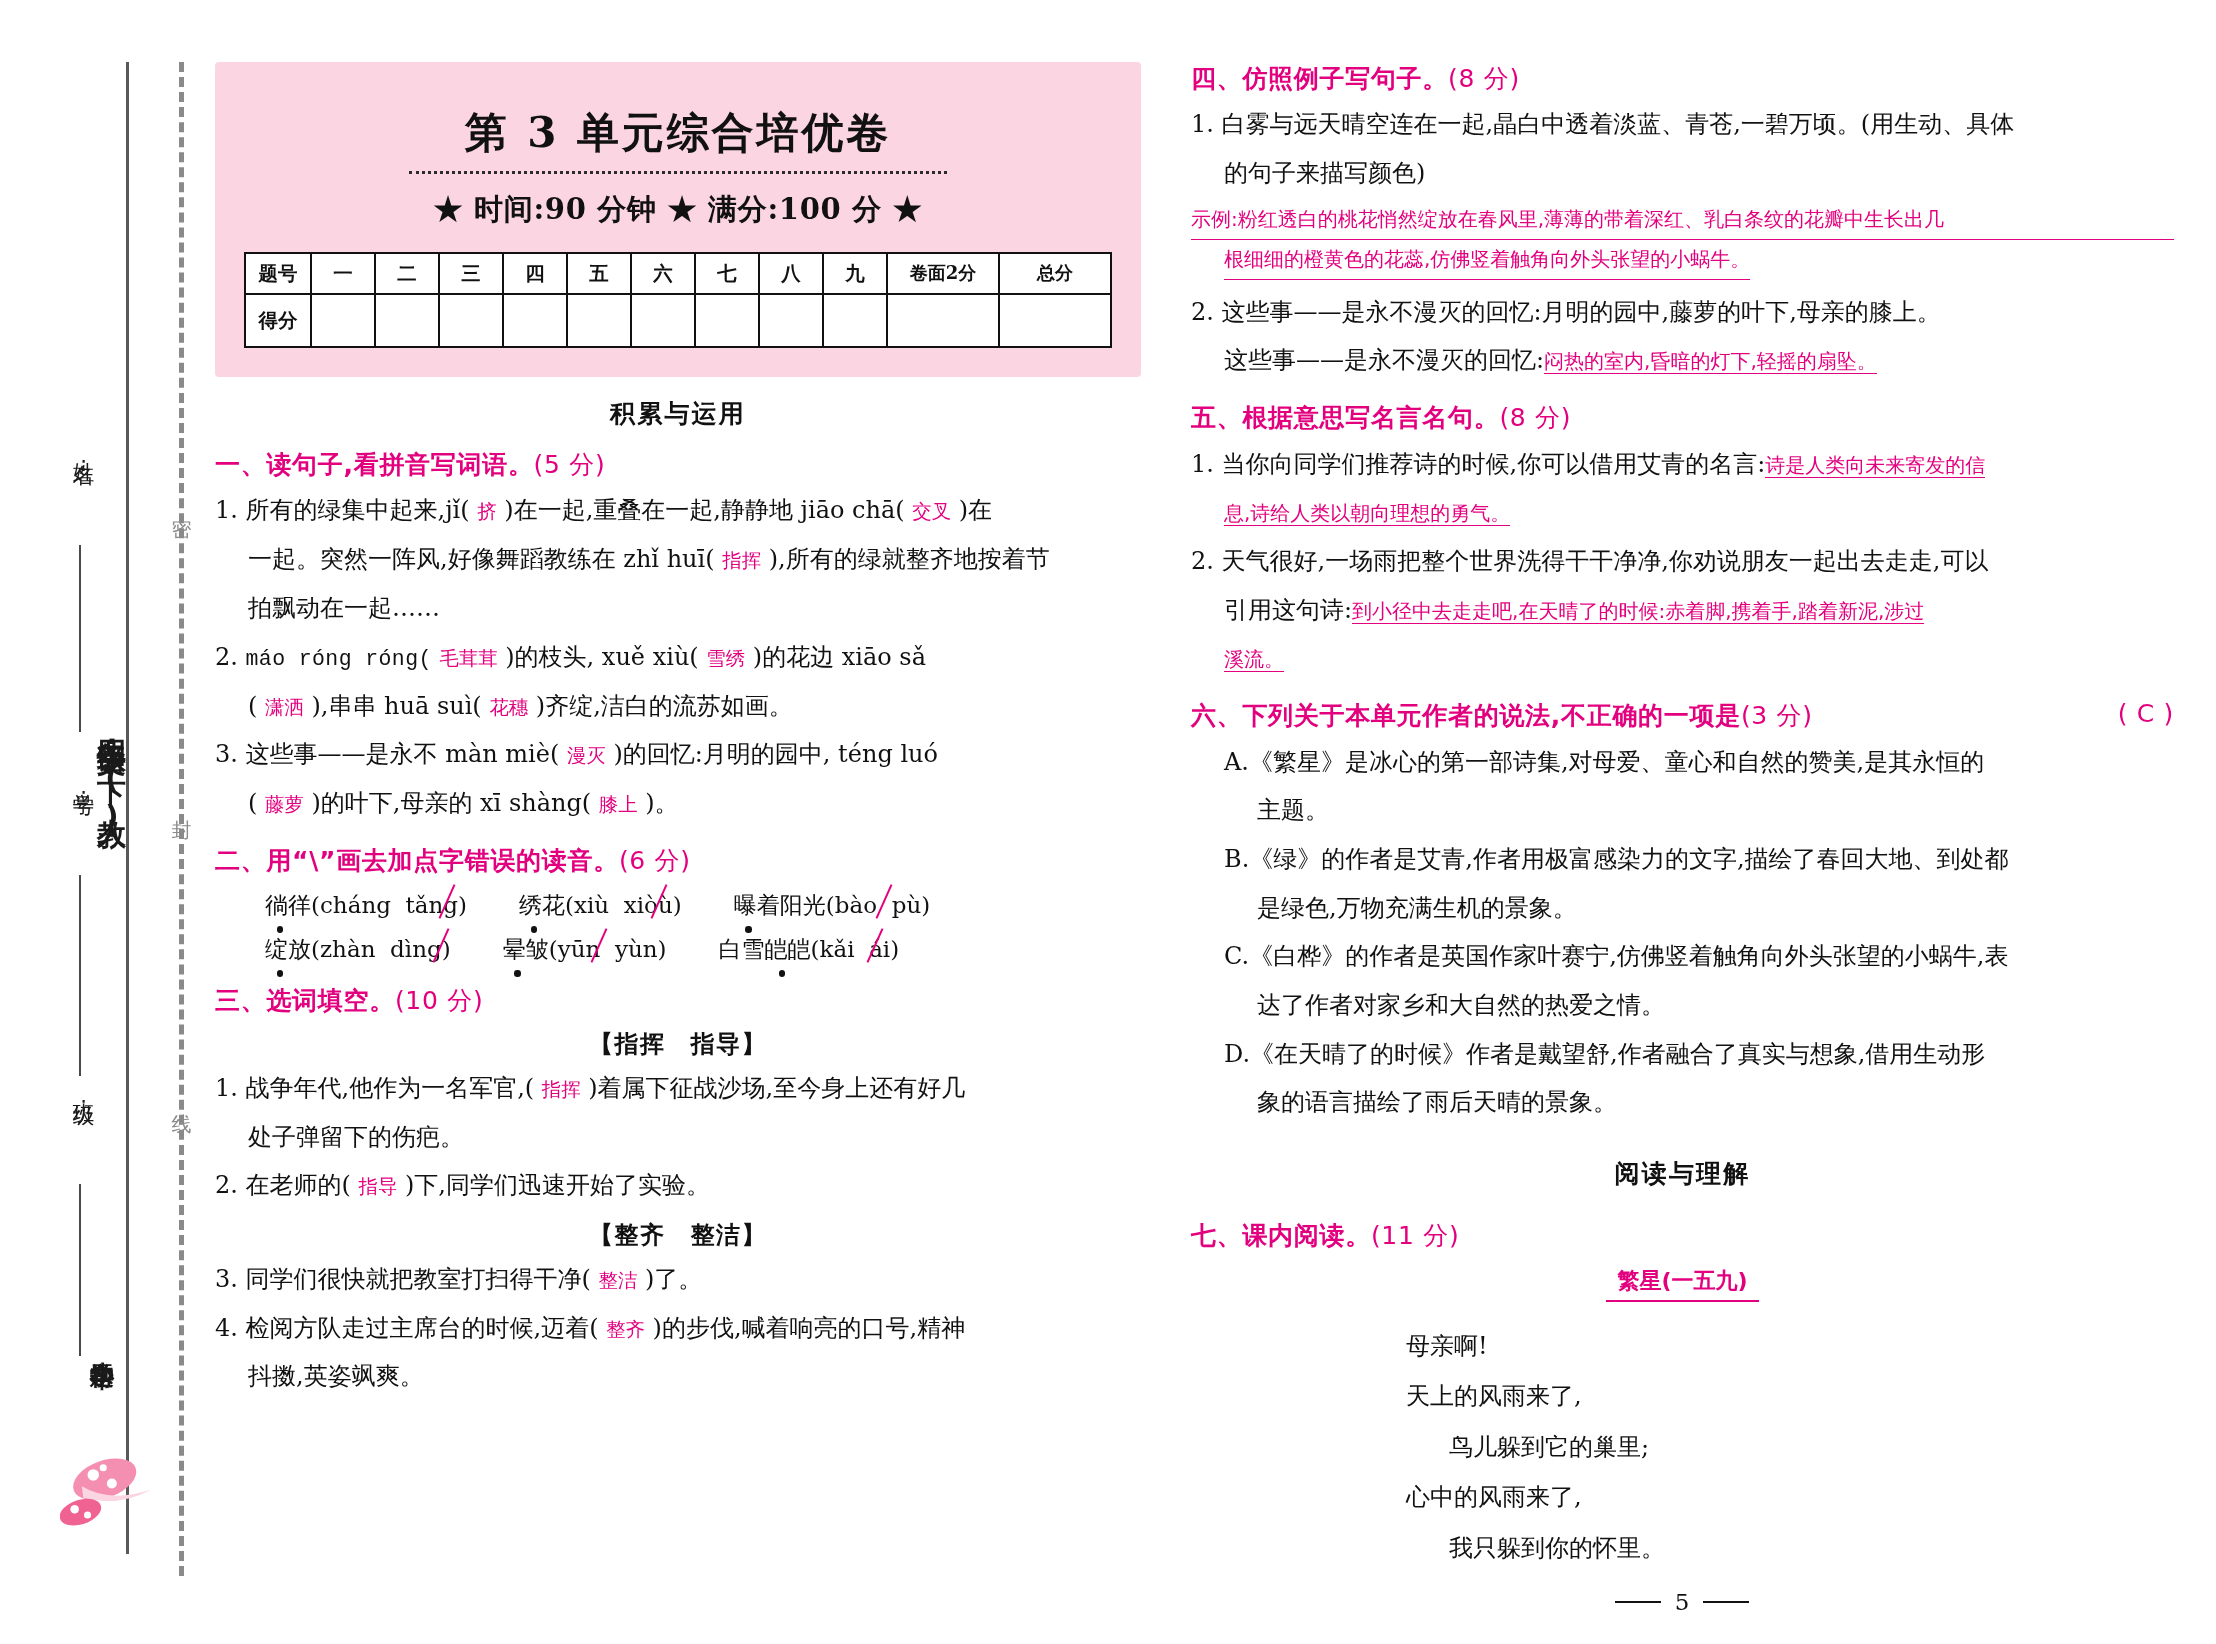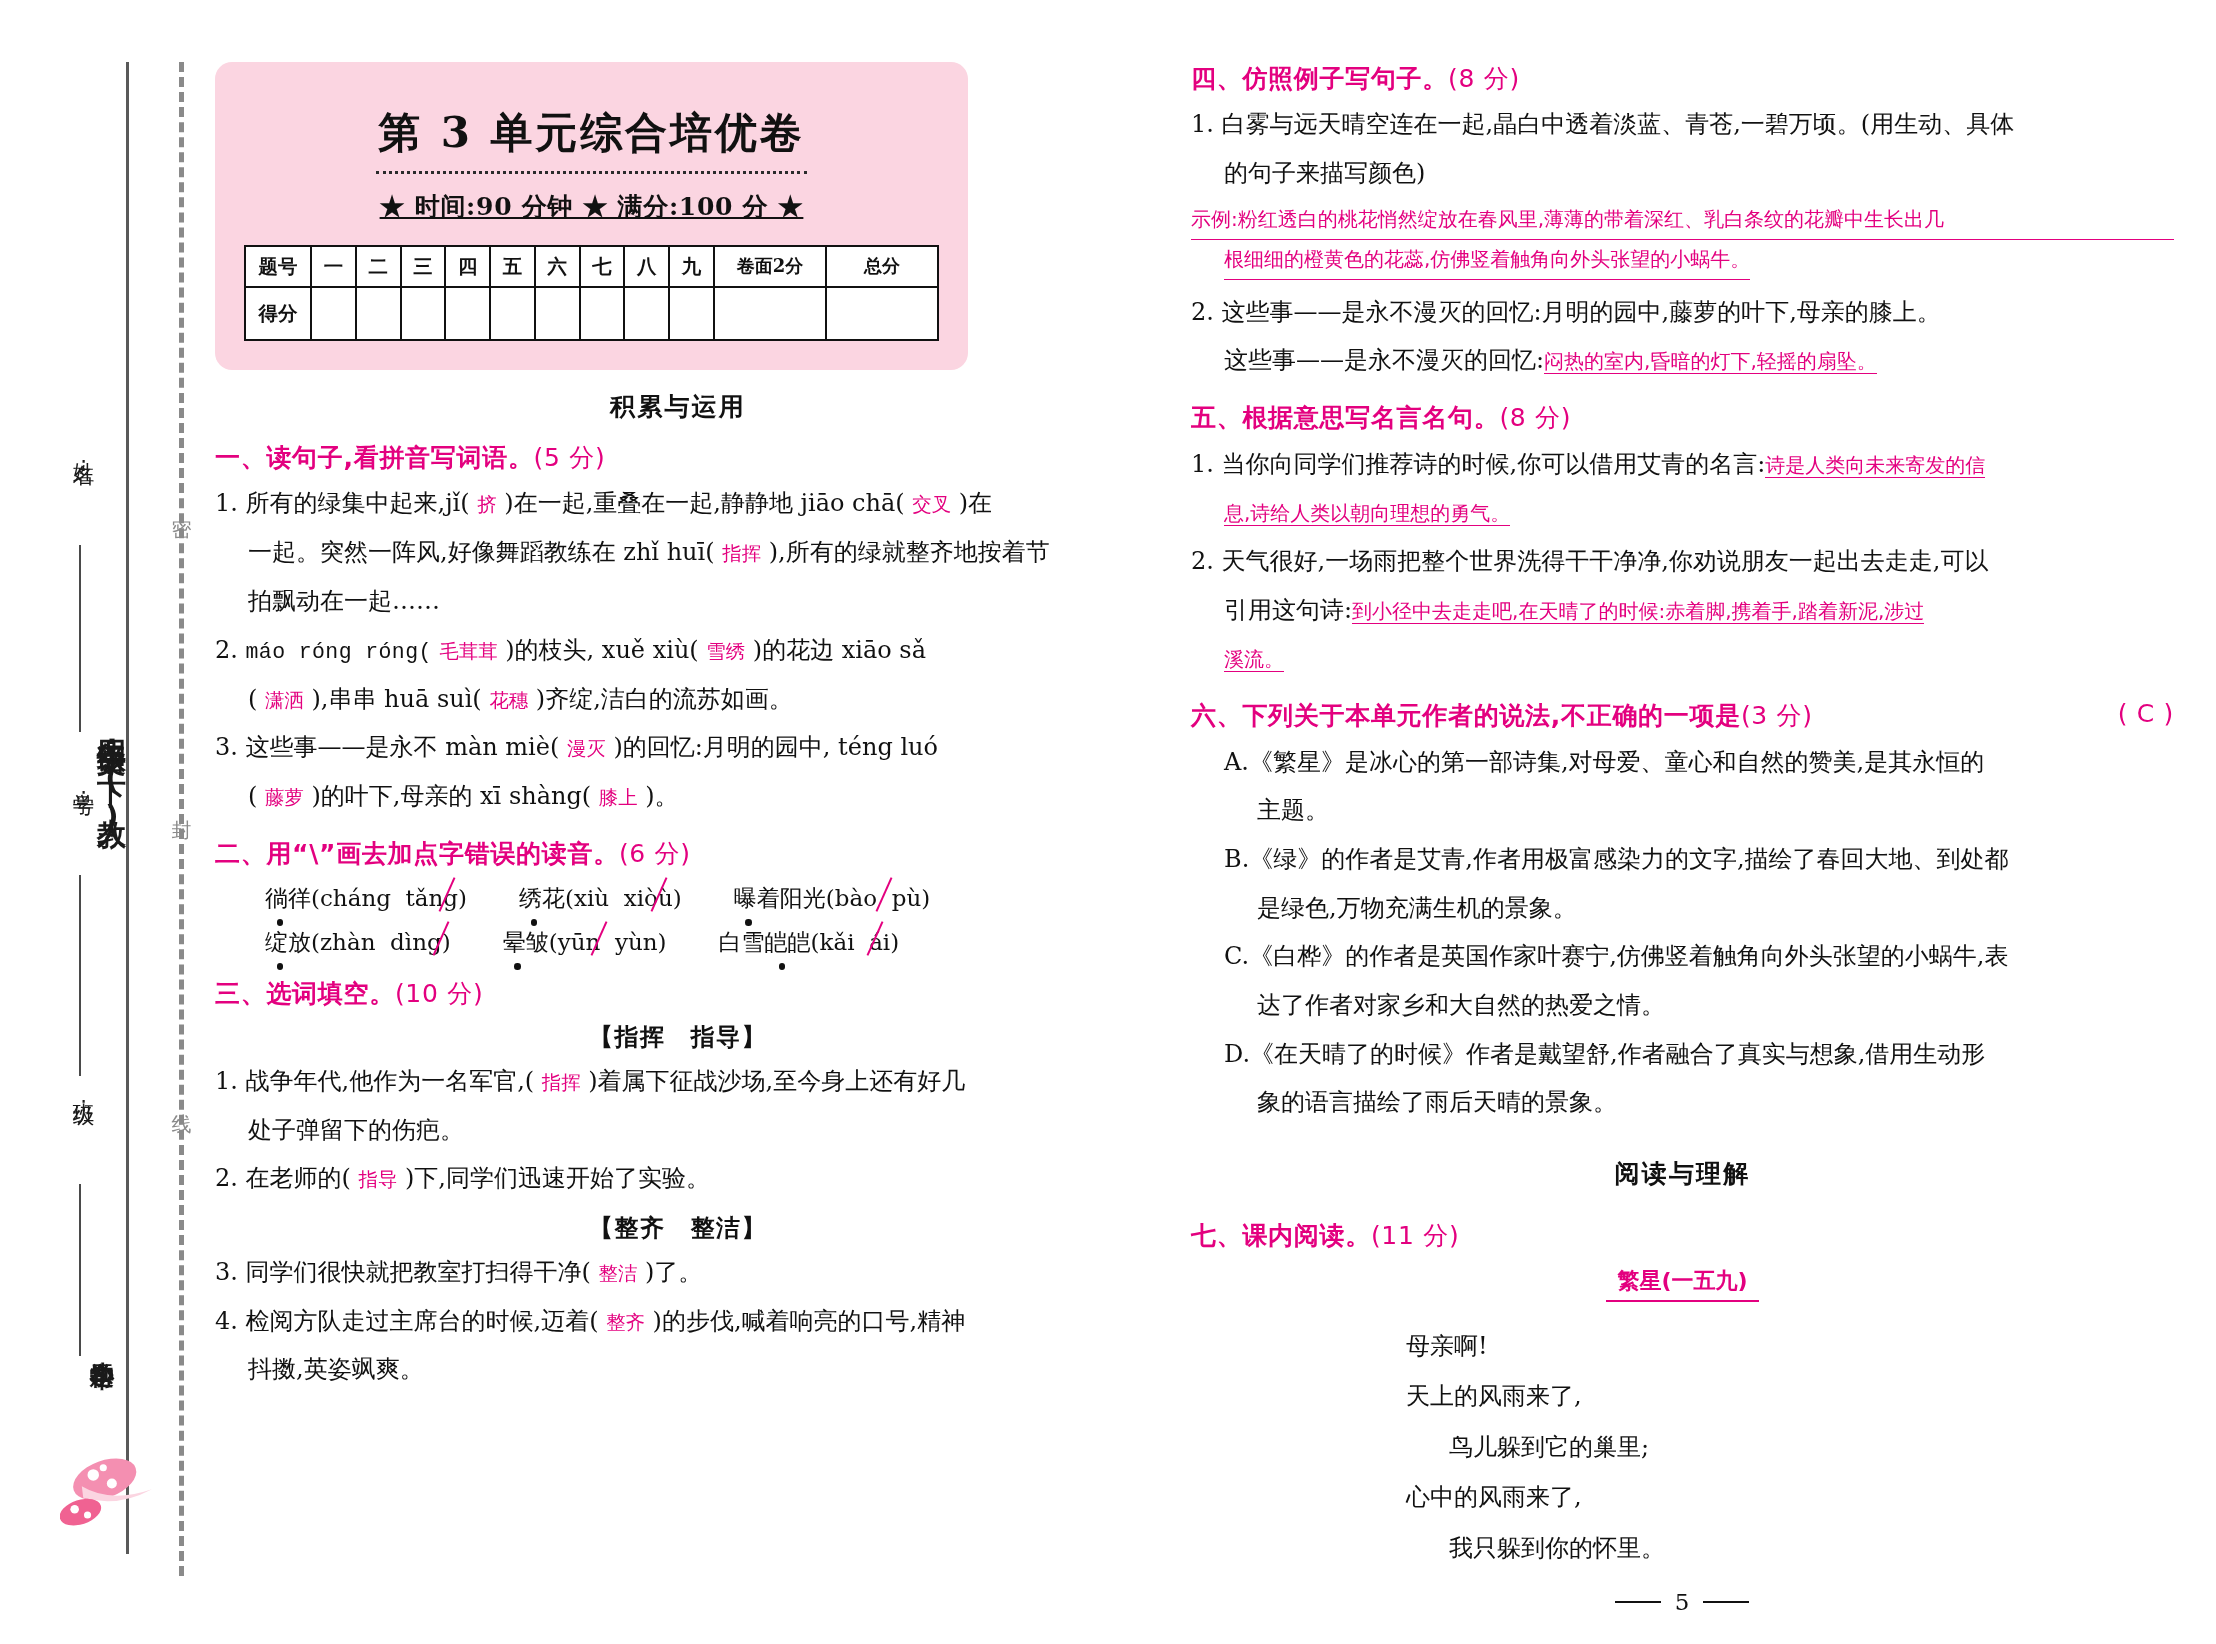--- a/index.html
+++ b/index.html
@@ -46,47 +46,46 @@
   .mushroom{position:absolute;left:60px;top:1442px;width:108px;height:93px;}
 
   
   .col{position:absolute;top:62px;}
   .col-left{left:215px;width:926px;}
   .col-right{left:1191px;width:983px;}
 
   
   .hdr{
     background:#fbd5e1;
-    border-radius:17px;
+    border-radius:4px;
     padding:24.4px 29px 29px 29px;
     box-sizing:border-box;
-    width:753px;
+    width:926px;
   }
   .hdr-title{
     text-align:center;
     font-family:"DejaVu Serif","Liberation Serif",serif;
     font-weight:bold;
     font-size:42px;
     color:#111;
     letter-spacing:2.9px;
     margin:18.7px 0 0 0;
   }
   .hdr-dots{
     width:62%;margin:10px auto 0 auto;height:0;
     border-top:3.6px dotted #2b2b2b;
   }
   .hdr-sub{
     text-align:center;
-    font-size:25px;
+    font-size:29px;
     font-weight:bold;
     color:#111;
     margin-top:16px;
     letter-spacing:0.7px;
     font-family:"DejaVu Serif","Liberation Serif",serif;
-    text-decoration:underline;
   }
   table.score{
     width:100%;
     border-collapse:collapse;
     margin-top:21.5px;
     background:#ffffff;
     table-layout:fixed;
     padding-left:32px;
   }
   table.score td{

